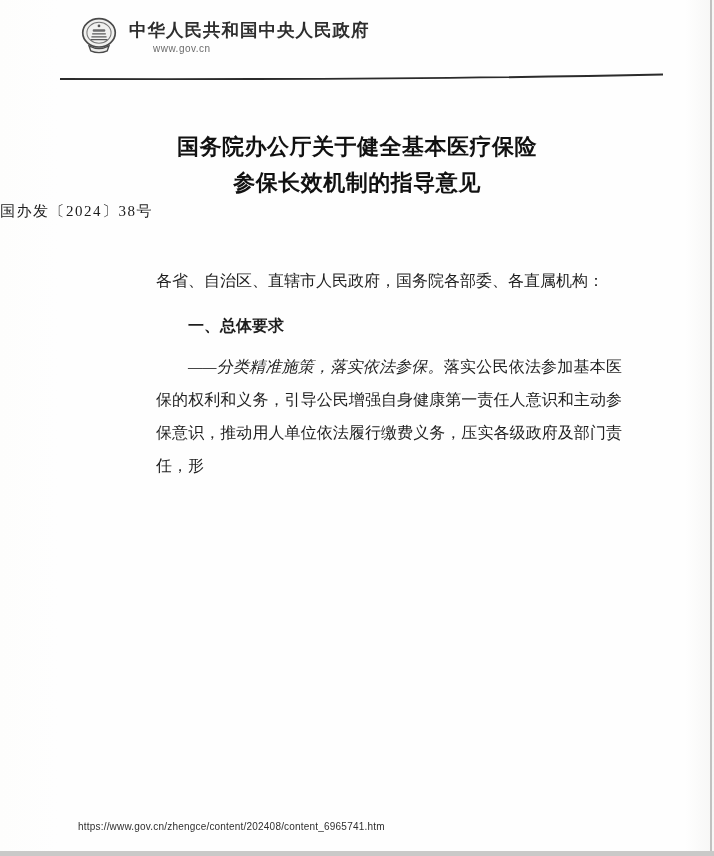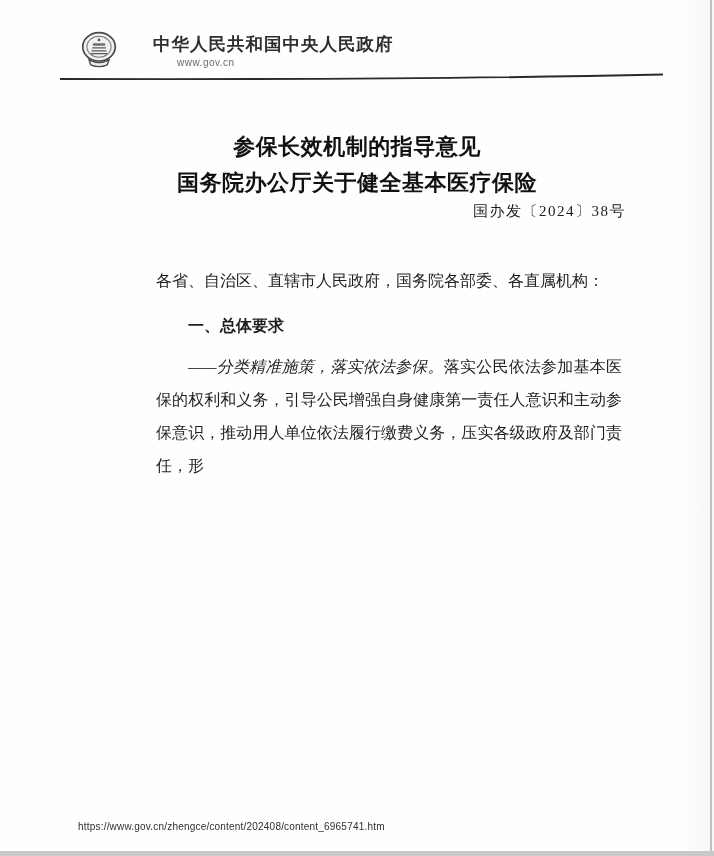--- a/index.html
+++ b/index.html
@@ -22,22 +22,22 @@
     width: 2px; height: 100%;
     background: #b3b3b3; opacity: .8;
   }
   .scan-edge-bottom {
     position: absolute; left: 0; bottom: 0;
     width: 100%; height: 5px;
     background: #c9c9c8;
   }
   
   .masthead {
-    position: absolute; left: 78px; top: 30px;
-    display: flex; align-items: flex-start; gap: 24px;
+    position: absolute; left: 78px; top: 16px;
+    display: flex; align-items: flex-start;
   }
   .emblem { width: 42px; height: 42px; margin-right: 9px; }
   .masthead-text { padding-top: 3px; }
   .site-title {
     font-family: "Liberation Sans", "DejaVu Sans", sans-serif;
     font-weight: bold;
     font-size: 17.5px;
     letter-spacing: 1px;
     color: #2e2e2e;
     line-height: 22px;
@@ -58,21 +58,21 @@
     text-align: center;
     font-weight: bold;
     font-size: 22px;
     line-height: 36px;
     color: #111;
     letter-spacing: .5px;
   }
   .doc-number {
     position: absolute; left: 0; top: 202px;
     width: 626px;
-    text-align: right;
+    text-align: left;
     font-size: 15px;
     color: #1c1c1c;
     letter-spacing: 1.5px;
   }
   
   .doc-body {
     position: absolute; left: 148px; top: 256px;
     width: 482px;
     font-size: 16px;
     line-height: 33px;
@@ -116,22 +116,22 @@
     </span>
   </header>
 
   <span class="header-rule">
     <svg width="606" height="10" aria-hidden="true">
       <path d="M1,7 C 220,7.6 430,6.4 604,2.5" stroke="#2b2b2b" stroke-width="1.9" fill="none"></path>
     </svg>
   </span>
 
   <h1 class="doc-title">
+    <span style="display:block">国务院办公厅关于健全基本医疗保险</span>
     <span style="display:block">参保长效机制的指导意见</span>
-    <span style="display:block">国务院办公厅关于健全基本医疗保险</span>
   </h1>
 
   <div class="doc-number">国办发〔2024〕38号</div>
 
   <main class="doc-body">
     <p class="salutation">各省、自治区、直辖市人民政府，国务院各部委、各直属机构：</p>
     <p class="section-heading">一、总体要求</p>
     <p class="indent"><span class="kaiti-lead">——分类精准施策，落实依法参保。</span><span>落实公民依法参加基本医保的权利和义务，引导公民增强自身健康第一责任人意识和主动参保意识，推动用人单位依法履行缴费义务，压实各级政府及部门责任，形</span></p>
   </main>
 

